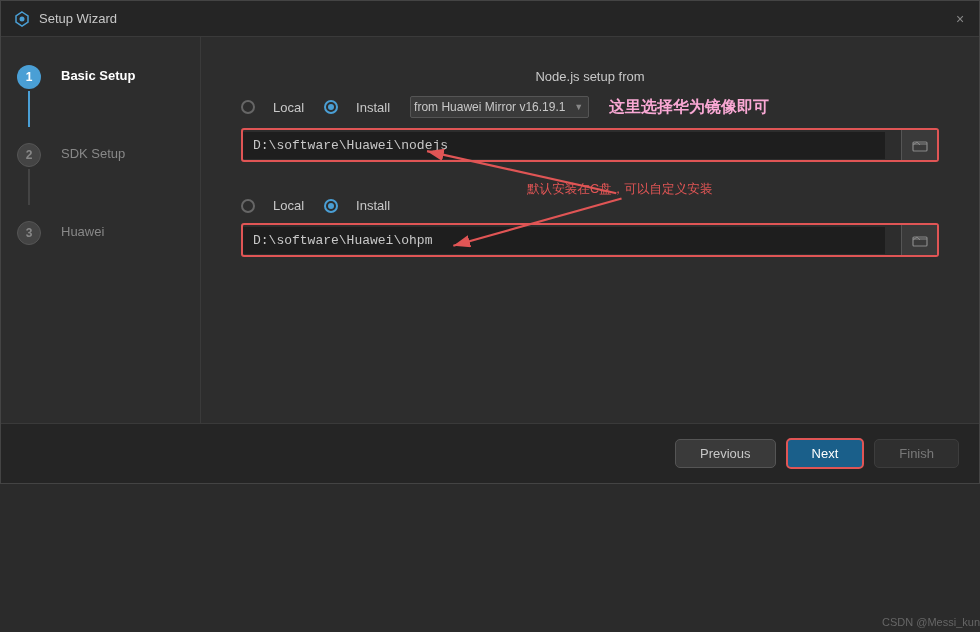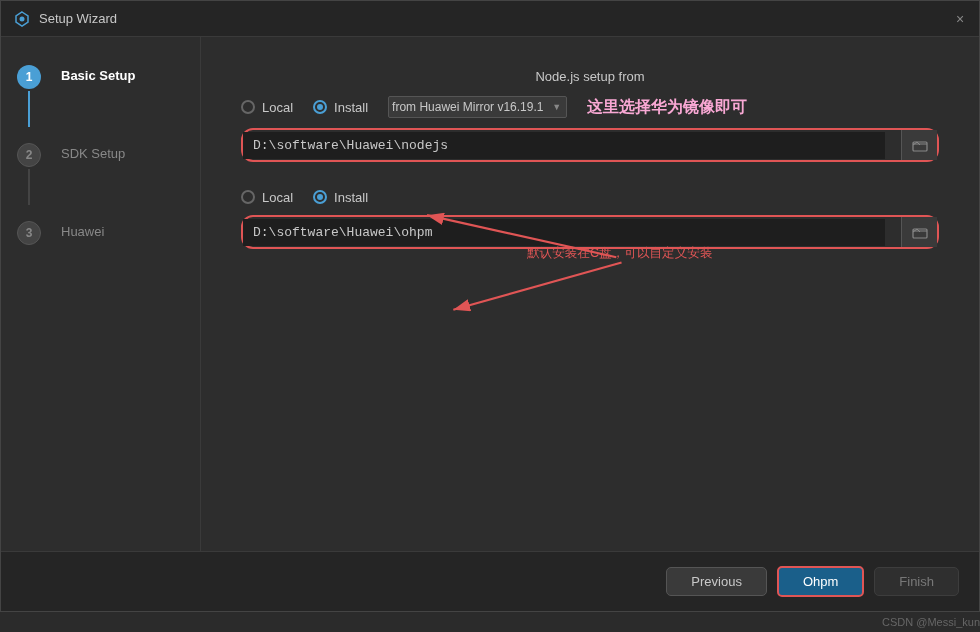--- a/index.html
+++ b/index.html
@@ -8,21 +8,21 @@
       height: 632px;
       background: #2b2b2b;
       font-family: 'Segoe UI', Arial, sans-serif;
       font-size: 13px;
       color: #c8c8c8;
       overflow: hidden;
     }
 
     .window {
       width: 980px;
-      height: 612px;
+      height: 484px;
       background: #2d2d2d;
       display: flex;
       flex-direction: column;
       border: 1px solid #444;
     }
 
     
     .title-bar {
       height: 36px;
       background: #252525;
@@ -152,21 +152,22 @@
       text-align: center;
     }
     .radio-group {
       display: flex;
       align-items: center;
       gap: 20px;
       margin-bottom: 10px;
     }
     .radio-option {
       display: flex;
-      gap: 7px;
+      align-items: center;
+      gap: 18px;
       cursor: pointer;
     }
     .radio-circle {
       width: 14px;
       height: 14px;
       border-radius: 50%;
       border: 2px solid #666;
       display: flex;
       align-items: center;
       justify-content: center;
@@ -216,23 +217,23 @@
       color: #f9a8d4;
       font-size: 16px;
       font-weight: bold;
     }
 
     
     .path-row {
       display: flex;
       align-items: center;
       gap: 16px;
-      margin-bottom: 28px;
+      margin-bottom: 36px;
       border: 2px solid #e05555;
-      border-radius: 12px;
+      border-radius: 3px;
     }
     .path-input {
       flex: 1;
       background: #1e1e1e;
       border: none;
       color: #c8c8c8;
       padding: 6px 10px;
       font-size: 13px;
       outline: none;
       font-family: 'Courier New', monospace;
@@ -438,18 +439,18 @@
         <line x1="395" y1="115" x2="215" y2="75" stroke="#e05555" stroke-width="2" marker-end="url(#arrowhead1)"></line>
 
         <text x="310" y="115" fill="#e05555" font-size="12" font-family="Arial">默认安装在C盘，可以自定义安装</text>
       </svg>
 
     </div>
   </div>
 
   <div class="footer">
     <button class="footer-btn">Previous</button>
-    <button class="footer-btn primary">Ohpm</button>
+    <button class="footer-btn primary">Next</button>
     <button class="footer-btn disabled">Finish</button>
   </div>
 </div>
 
 <div class="watermark">CSDN @Messi_kun</div>
 
 </body></html>

